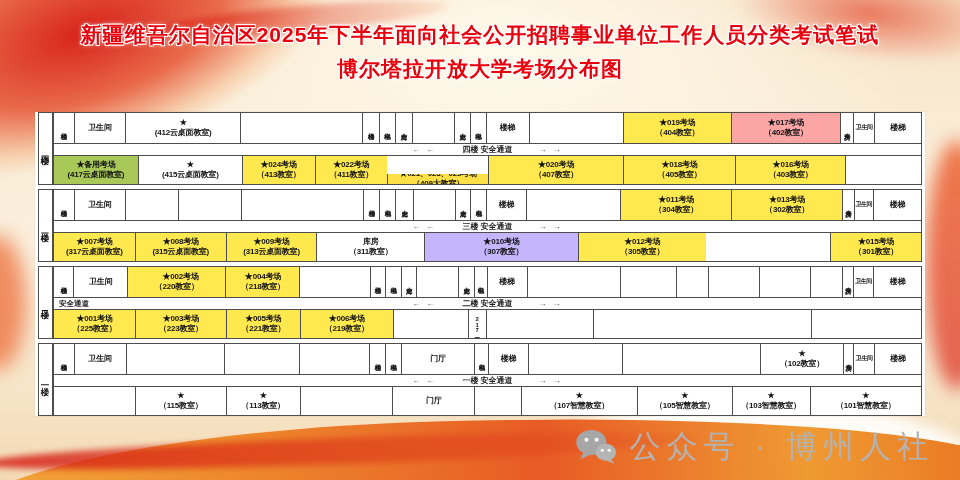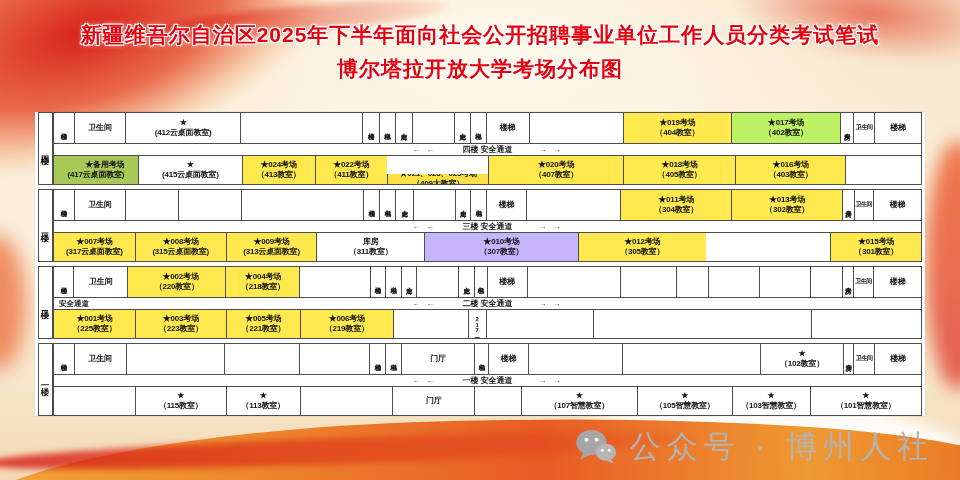--- a/index.html
+++ b/index.html
@@ -99,33 +99,33 @@
           <div class="cell vert" style="flex: 16 0 0px;">楼梯</div>
           <div class="cell vert" style="flex: 15 0 0px;">电梯</div>
           <div class="cell vert" style="flex: 17 0 0px;">走廊</div>
           <div class="cell" style="flex: 42 0 0px;"></div>
           <div class="cell vert" style="flex: 15 0 0px;">走廊</div>
           <div class="cell vert" style="flex: 15 0 0px;">电梯</div>
           <div class="cell" style="flex: 43 0 0px;">楼梯</div>
           <div class="cell" style="flex: 95 0 0px;"></div>
           <div class="cell" style="flex: 110 0 0px; background: rgb(255, 233, 78);">★019考场
 （404教室）</div>
-          <div class="cell" style="flex: 110 0 0px; background: #bef264;">★017考场
+          <div class="cell" style="flex: 110 0 0px; background: #fca5a5;">★017考场
 （402教室）</div>
           <div class="cell vert" style="flex: 13 0 0px;">开水房</div>
           <div class="cell small" style="flex: 20 0 0px;">卫生间</div>
           <div class="cell" style="flex: 47 0 0px;">楼梯</div>
         </div>
         <div class="corridor">
           <span class="arrows">← ←</span>
           <span class="cor-label">四楼  安全通道</span>
           <span class="arrows">→ →</span>
         </div>
         <div class="cells bottom">
-          <div class="cell" style="flex: 85 0 0px; background: rgb(168, 200, 88); text-align: right;">★备用考场
+          <div class="cell" style="flex: 85 0 0px; background: rgb(168, 200, 88);">★备用考场
 (417云桌面教室)</div>
           <div class="cell" style="flex: 104 0 0px;">★
 (415云桌面教室)</div>
           <div class="cell" style="flex: 73 0 0px; background: rgb(255, 233, 78);">★024考场
 （413教室）</div>
           <div class="cell" style="flex: 72 0 0px; background: rgb(255, 233, 78);">★022考场
 （411教室）</div>
           <div class="cell" style="flex: 102 0 0px; background: #fde047; margin-top: 18px;">★021、023、025考场
 （409大教室）</div>
           <div class="cell" style="flex: 135 0 0px; background: rgb(255, 233, 78);">★020考场

